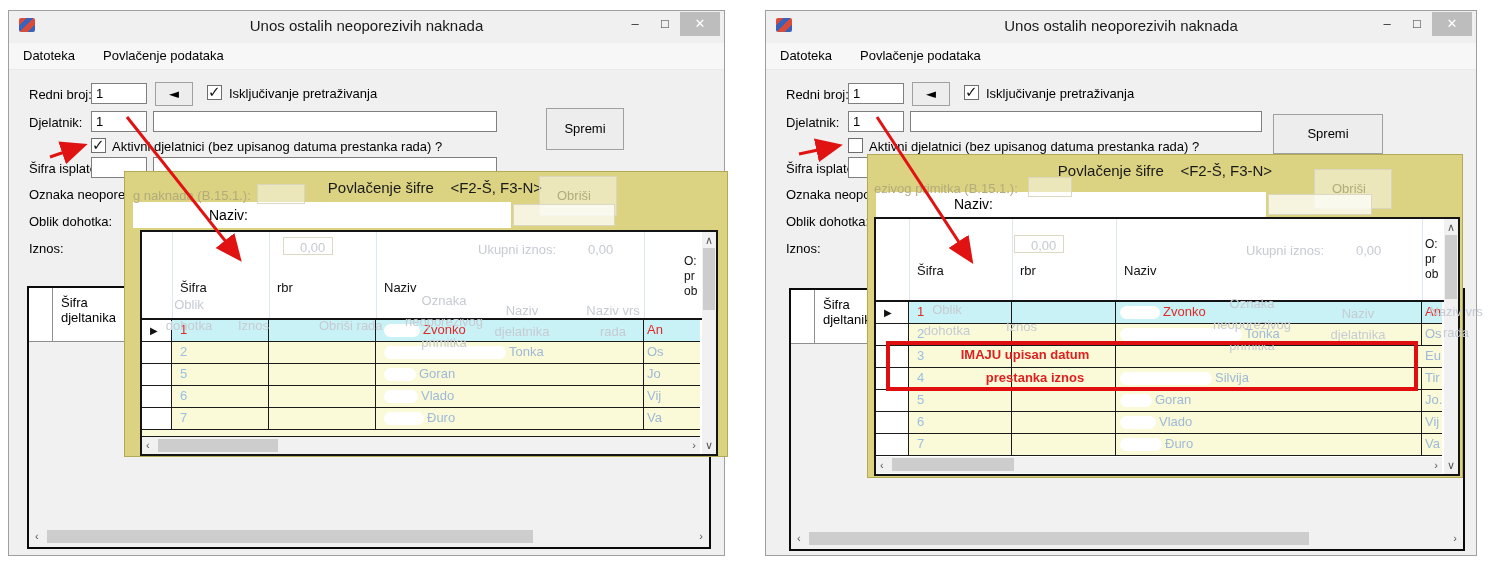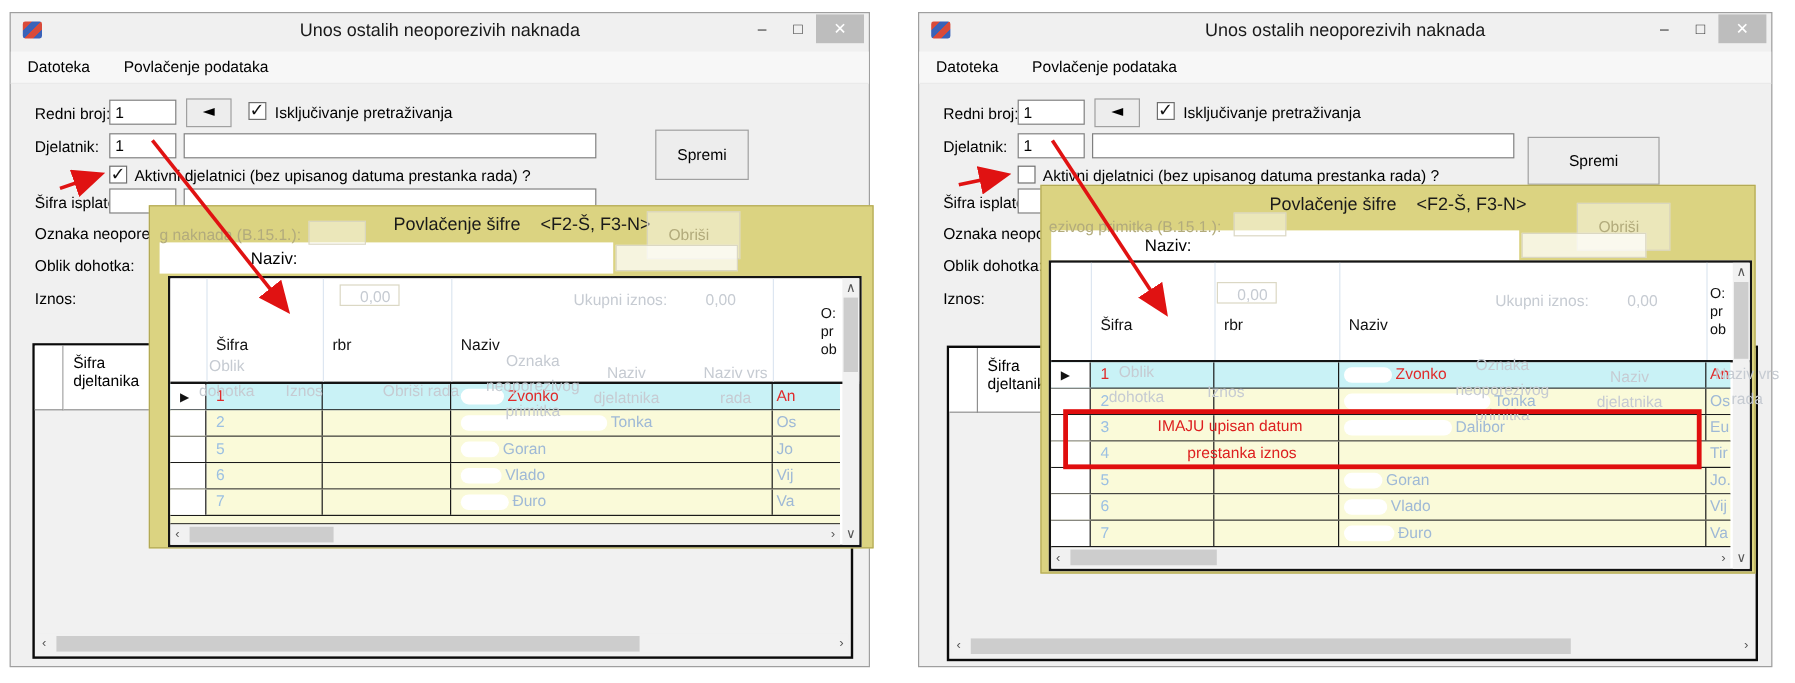--- a/index.html
+++ b/index.html
@@ -50,21 +50,21 @@
   .grow.sel .s1,.grow.sel .s4,.grow.sel .nm{color:#e02a2a}
   .mark{display:none;color:#111;font-size:10px;margin-left:8px;font-family:"DejaVu Sans",sans-serif}
   .grow.sel .mark{display:inline}
   .redact{display:inline-block;height:13px;background:#fff;border-radius:7px;vertical-align:middle}
   .nm{margin-left:3px}
   .faint{position:absolute;color:#c6cbd2;white-space:nowrap;z-index:7;pointer-events:none}
   .faintc{text-align:center;white-space:normal;line-height:21px}
   .faintk{position:absolute;color:#b2ab7c;white-space:nowrap;z-index:7;pointer-events:none}
   .fbox{position:absolute;background:rgba(255,255,255,.45);border:1px solid rgba(215,212,190,.9);z-index:6;box-sizing:border-box}
   .redbox{position:absolute;border:4px solid #e00e0e;z-index:20;box-sizing:border-box}
-  .redtxt{position:absolute;color:#dd1f1f;font-weight:400;z-index:21;text-align:center}
+  .redtxt{position:absolute;color:#dd1f1f;font-weight:700;z-index:21;text-align:center}
   svg.ov{position:absolute;left:0;top:0;z-index:22;pointer-events:none}
 </style>
 </head>
 <body>
 
 <div class="win" id="w0" style="left:8px;width:717px">
   <div class="titlebar">
     <div class="applogo"></div>
     <div class="title">Unos ostalih neoporezivih naknada</div>
     <div class="ctrls">
@@ -302,27 +302,27 @@
             <div class="c rh"></div>
             <div class="c s1">2</div>
             <div class="c s2"></div>
             <div class="c s3"><span class="redact" style="width: 122px; margin-left: 4px;"></span><span class="nm">Tonka</span></div>
             <div class="c s4">Os</div>
           </div>
           <div class="grow">
             <div class="c rh"></div>
             <div class="c s1">3</div>
             <div class="c s2"></div>
-            <div class="c s3"><span class="redact" style="width: 90px; margin-left: 4px;"></span><span class="nm">Dalibor</span></div>
             <div class="c s4">Eu</div>
           </div>
           <div class="grow">
             <div class="c rh"></div>
             <div class="c s1">4</div>
             <div class="c s2"></div>
+            <div class="c s3"><span class="redact" style="width: 92px; margin-left: 4px;"></span><span class="nm">Silvija</span></div>
             <div class="c s4">Tir</div>
           </div>
           <div class="grow">
             <div class="c rh"></div>
             <div class="c s1">5</div>
             <div class="c s2"></div>
             <div class="c s3"><span class="redact" style="width: 32px; margin-left: 4px;"></span><span class="nm">Goran</span></div>
             <div class="c s4">Jo.</div>
           </div>
           <div class="grow">

